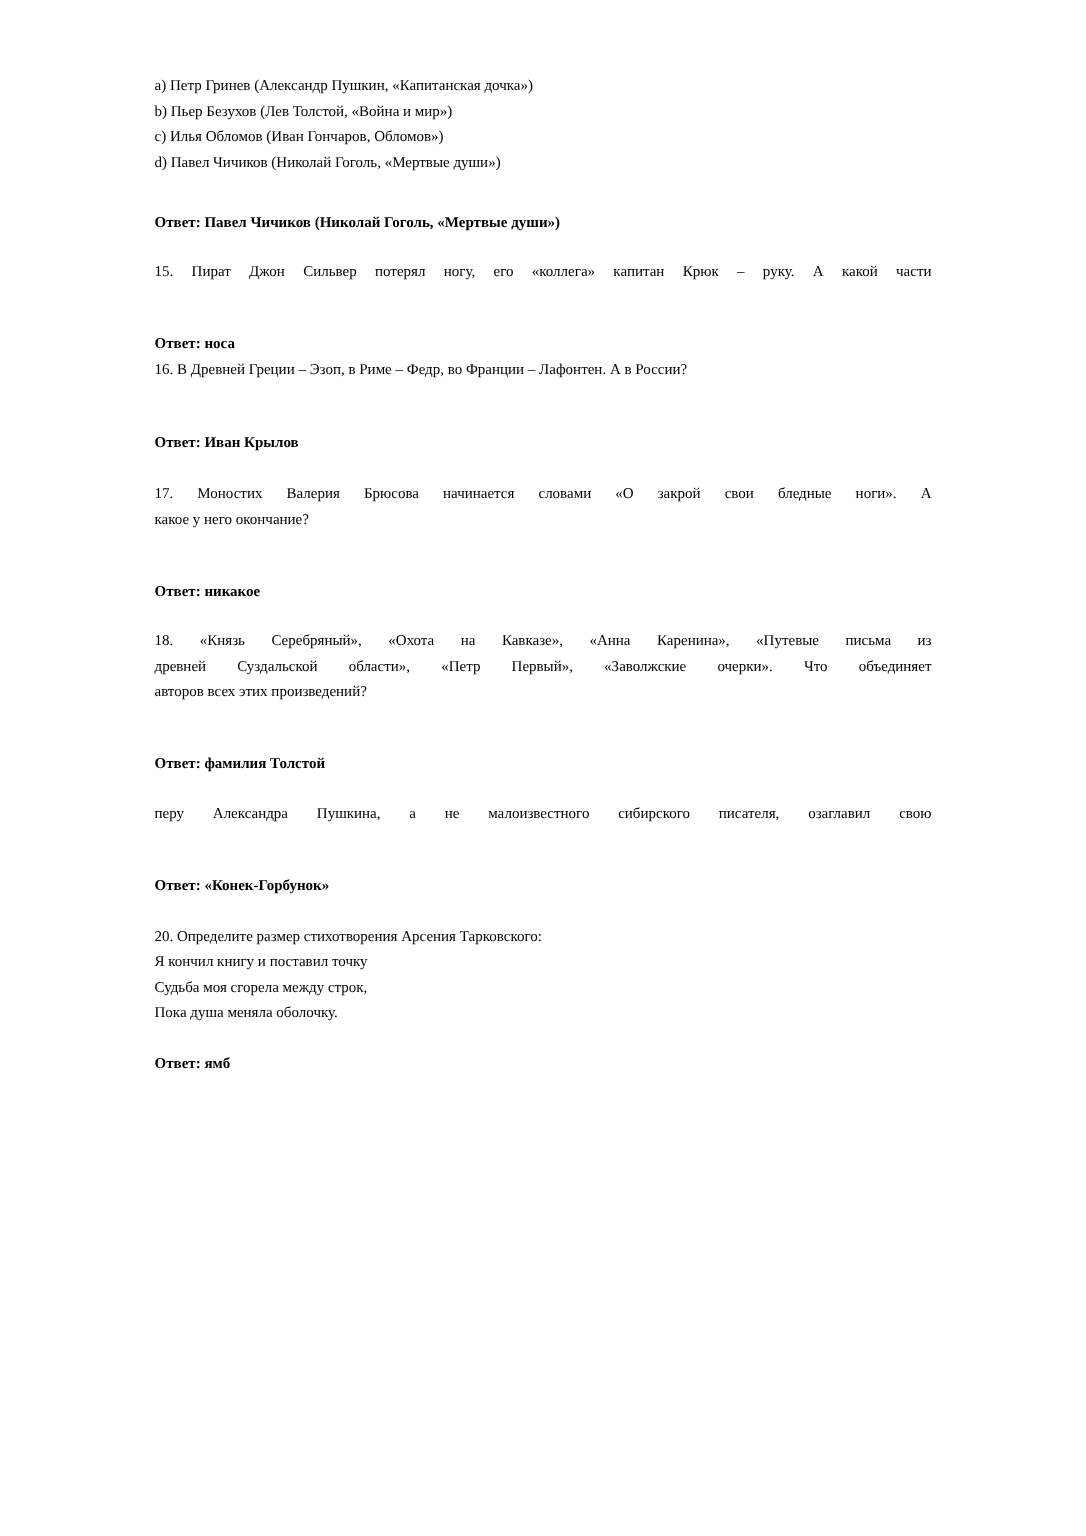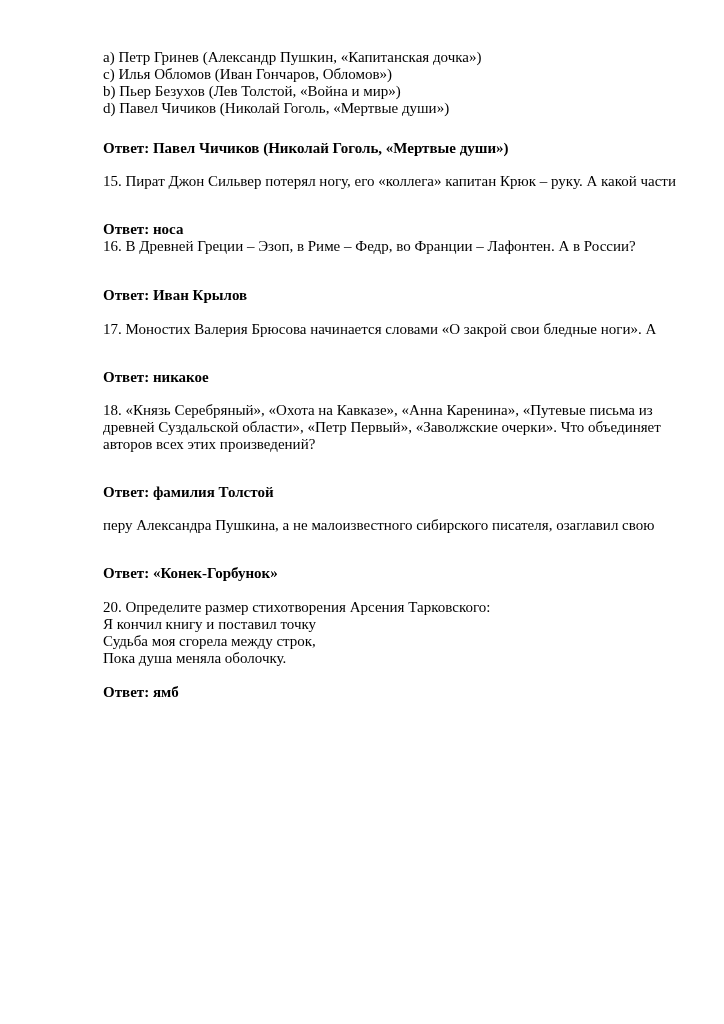--- a/index.html
+++ b/index.html
@@ -8,21 +8,21 @@
     background: #ffffff;
   }
   .page {
     position: relative;
     width: 724px;
     height: 1024px;
     background: #ffffff;
     box-sizing: border-box;
     padding: 49px 103px 0 103px;
     font-family: "Liberation Serif", "DejaVu Serif", serif;
-    font-size: 15px;
+    font-size: 10px;
     line-height: 17px;
     color: #000000;
     overflow: hidden;
   }
   .block { margin: 0; }
   .line {
     white-space: nowrap;
     text-align: left;
   }
   .line.j {
@@ -33,22 +33,22 @@
     font-weight: bold;
   }
 </style>
 </head>
 <body>
 
 <div class="page">
 
   <div class="block">
     <div class="line">a) Петр Гринев (Александр Пушкин, «Капитанская дочка»)</div>
+    <div class="line">b) Пьер Безухов (Лев Толстой, «Война и мир»)</div>
     <div class="line">c) Илья Обломов (Иван Гончаров, Обломов»)</div>
-    <div class="line">b) Пьер Безухов (Лев Толстой, «Война и мир»)</div>
     <div class="line">d) Павел Чичиков (Николай Гоголь, «Мертвые души»)</div>
   </div>
 
   <div class="block bold" style="margin-top:23px">
     <div class="line">Ответ: Павел Чичиков (Николай Гоголь, «Мертвые души»)</div>
   </div>
 
   <div class="block" style="margin-top:16px">
     <div class="line j">15. Пират Джон Сильвер потерял ногу, его «коллега» капитан Крюк – руку. А какой части</div>
   </div>
@@ -60,20 +60,21 @@
   <div class="block">
     <div class="line">16. В Древней Греции – Эзоп, в Риме – Федр, во Франции – Лафонтен. А в России?</div>
   </div>
 
   <div class="block bold" style="margin-top:32px">
     <div class="line">Ответ: Иван Крылов</div>
   </div>
 
   <div class="block" style="margin-top:17px">
     <div class="line j">17. Моностих Валерия Брюсова начинается словами «О закрой свои бледные ноги». А</div>
+    <div class="line">какое у него окончание?</div>
   </div>
 
   <div class="block bold" style="margin-top:31px">
     <div class="line">Ответ: никакое</div>
   </div>
 
   <div class="block" style="margin-top:16px">
     <div class="line j">18. «Князь Серебряный», «Охота на Кавказе», «Анна Каренина», «Путевые письма из</div>
     <div class="line j">древней Суздальской области», «Петр Первый», «Заволжские очерки». Что объединяет</div>
     <div class="line">авторов всех этих произведений?</div>

